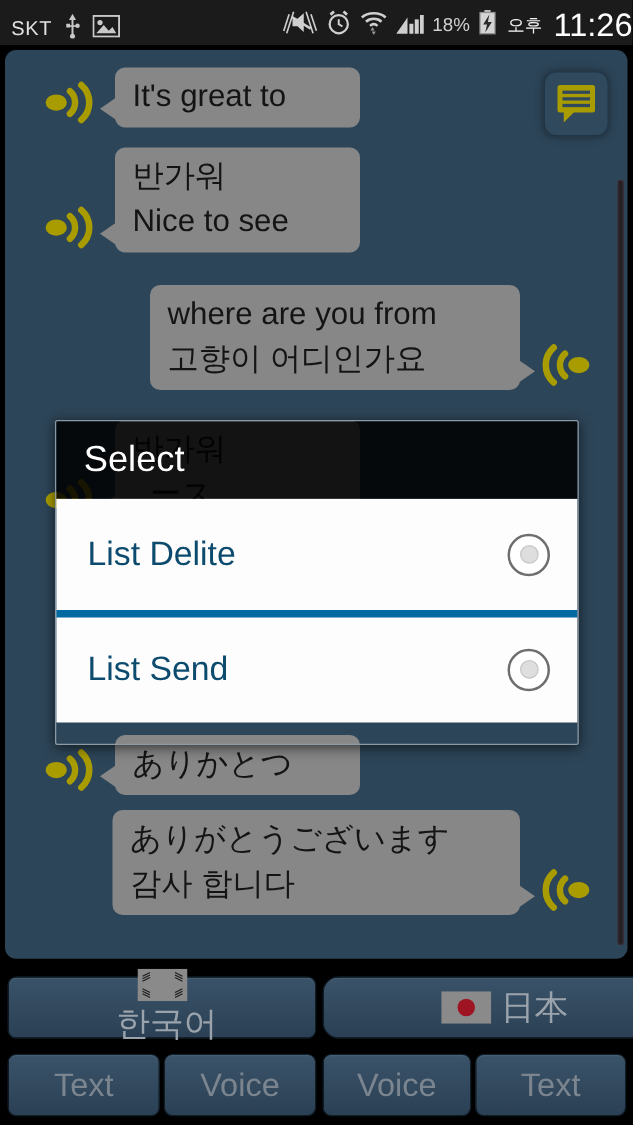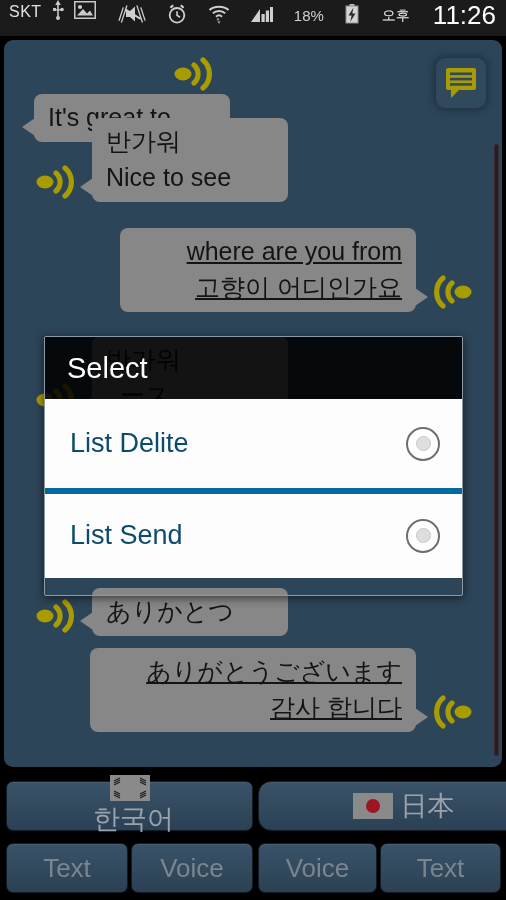--- a/index.html
+++ b/index.html
@@ -8,32 +8,31 @@
     background: #000;
     font-family: "Liberation Sans", "DejaVu Sans", sans-serif;
     overflow: hidden;
   }
 
   
   #status-bar {
     position: absolute; left: 0; top: 0;
     width: 506px; height: 36px;
     background: #1b1b1b;
-    display: flex; align-items: flex-start;
+    display: flex; align-items: flex-end;
     color: #d8d8d8;
   }
   #status-left {
     display: flex; align-items: center; gap: 9px;
     padding-left: 9px;
   }
   #carrier { font-size: 16px; letter-spacing: .5px; color: #e2e2e2; }
   #status-right {
     margin-left: auto;
-    display: flex; align-items: center; gap: 21px;
-    padding-right: 10px;
+    display: flex; align-items: center; gap: 7px;
   }
   .sb-ico { display: block; }
   #battery-pct { font-size: 15px; color: #cfcfcf; }
   #ampm { font-size: 14px; color: #f2f2f2; margin-left: 2px;}
   #clock { font-size: 26px; color: #fdfdfd; margin-left: 2px; }
 
   
   #chat-panel {
     position: absolute; left: 4px; top: 40px;
     width: 498px; height: 727px;
@@ -50,21 +49,21 @@
   .bubble {
     background: #878787;
     color: #141414;
     border-radius: 8px;
     padding: 5px 14px 7px 14px;
     font-size: 25px;
     line-height: 36px;
     position: relative;
     white-space: pre;
   }
-  .bubble.r { text-align: right; text-decoration: underline; }
+  .bubble.r { text-align: left; }
   
   .bubble::after {
     content: ""; position: absolute;
     bottom: 6px; width: 0; height: 0;
     border-top: 9px solid transparent;
     border-bottom: 9px solid transparent;
   }
   .msg-row.left  .bubble::after { left: -12px;  border-right: 13px solid #878787; }
   .msg-row.right .bubble::after { right: -12px; border-left: 13px solid #878787; }
 
@@ -226,21 +225,21 @@
         <polygon points="8.5,3.5 3.5,11.5 6.6,11.5 5.2,18 10.5,9.5 7.3,9.5" fill="#2b2b2b"></polygon>
       </svg>
     </span>
     <span id="ampm">오후</span>
     <span id="clock">11:26</span>
   </div>
 </div>
 
 <div id="chat-panel">
   <div id="chat-scroll">
-      <div class="msg-row left" style="top: 14px; flex-direction: column;">
+      <div class="msg-row left" style="top: 14px;">
         <span class="spk">
           <svg width="48" height="40" viewBox="0 0 48 40">
             <ellipse cx="11" cy="20" rx="8.5" ry="6.5" fill="#a99c00"></ellipse>
             <g fill="none" stroke="#a99c00" stroke-width="5.2" stroke-linecap="round">
               <path d="M22 11 A12 12 0 0 1 22 29"></path>
               <path d="M31 6 A18.5 18.5 0 0 1 31 34"></path>
             </g>
           </svg>
         </span>
         <div class="bubble" style="min-width: 196px;">It's great to</div>

